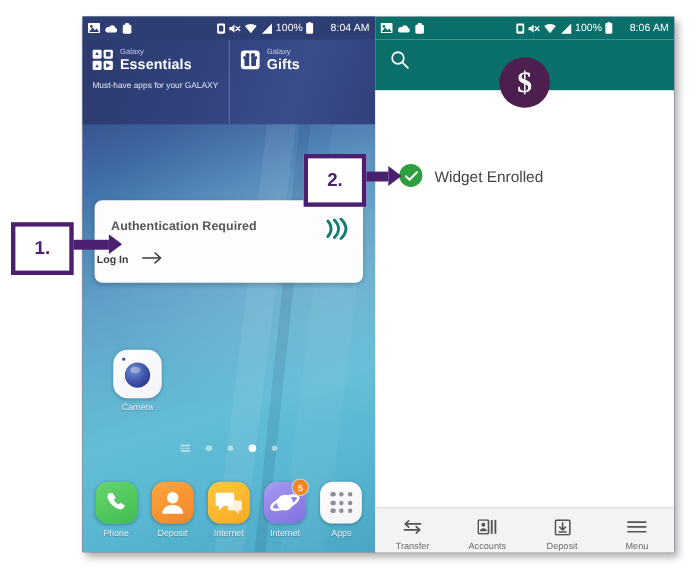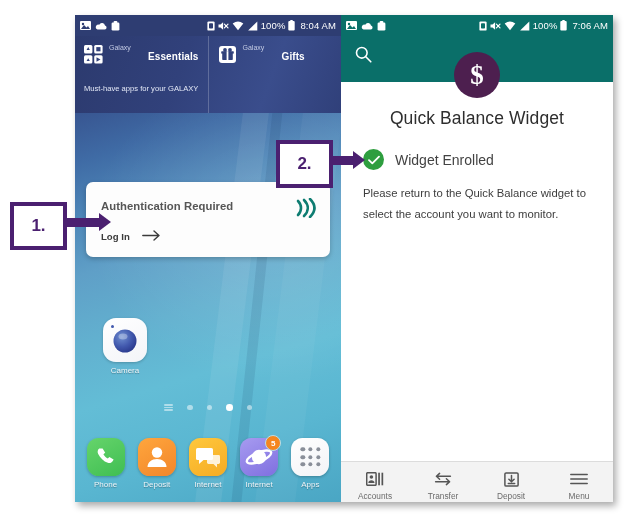--- a/index.html
+++ b/index.html
@@ -30,21 +30,21 @@
     display:flex;align-items:center;
     font-size:9.5px;color:#fff;letter-spacing:.1px;
     padding:0 5px;box-sizing:border-box;
     z-index:9;
   }
   .sb-left{background:#2e3d72;}
   .sb-right{background:#0a6f69;}
   .sb-icons-l{display:flex;align-items:center;gap:4px;}
   .sb-icons-r{margin-left:auto;display:flex;align-items:center;gap:3px;}
   .sb-ic{display:inline-block;line-height:0;}
-  .sb-time{font-size:9.5px;margin-left:2px;}
+  .sb-time{font-size:9.5px;margin-left:12px;}
   .sb-pct{font-size:9.5px;}
 
   
   .wallpaper{
     position:absolute;left:0;top:0;width:266px;height:487px;
     background:
       radial-gradient(ellipse 150% 70% at 74% 44%, rgba(255,255,255,.13) 0%, rgba(255,255,255,0) 46%),
       linear-gradient(163deg,#2f3f77 0%,#36508c 15%,#3f6ba5 26%,#4e87b8 36%,#5f9fc7 46%,#62b0cf 58%,#63bdd6 70%,#59b6d1 84%,#4aa6c4 100%);
     overflow:hidden;
   }
@@ -56,36 +56,36 @@
     position:absolute;left:0;top:21px;width:266px;height:77px;
     background:linear-gradient(110deg,#2c3a6e 0%,#31417b 40%,#3a4d8c 72%,#30407a 100%);
     display:flex;color:#fff;overflow:hidden;
   }
   .gw-half{flex:1;padding:8px 9px 0 9px;box-sizing:border-box;position:relative;}
   .gw-half.right{border-left:1px solid rgba(255,255,255,.22);}
   .gw-head{display:flex;align-items:flex-start;gap:6px;}
   .gw-glyph{width:19px;height:19px;flex:0 0 19px;margin-top:1px;}
   .gw-titles{line-height:1;}
   .gw-sub{font-size:7px;color:#c3cbe4;display:block;margin-bottom:1px;}
-  .gw-main{font-size:10px;font-weight:bold;letter-spacing:.1px;display:block;margin-left:39px;}
-  .gw-desc{font-size:7.6px;line-height:1.38;color:#e3e8f6;margin-top:20px;}
+  .gw-main{font-size:13px;font-weight:bold;letter-spacing:.1px;display:block;}
+  .gw-desc{font-size:7.6px;line-height:1.38;color:#e3e8f6;margin-top:8px;}
 
   
   .auth-card{
     position:absolute;left:11px;top:167px;width:244px;height:75px;
     background:#fdfdfd;border-radius:7px;
     box-shadow:0 2px 5px rgba(0,0,0,.22);
     overflow:hidden;
   }
   .auth-title{
     position:absolute;left:15px;top:18px;
     font-size:11.3px;font-weight:bold;color:#565656;letter-spacing:.05px;
   }
   .auth-login{
-    position:absolute;left:15px;top:45px;
+    position:absolute;left:2px;top:45px;
     display:flex;align-items:center;gap:12px;
   }
   .auth-login-txt{font-size:9.6px;font-weight:bold;color:#3b3b3b;}
   .nfc-logo{position:absolute;right:9px;top:16px;width:26px;height:20px;}
 
   
   .app-camera{position:absolute;left:22px;top:303px;width:56px;text-align:center;}
   .cam-tile{
     width:44px;height:44px;margin:0 auto;border-radius:13px;
     background:linear-gradient(150deg,#ffffff 0%,#f3f4f8 100%);
@@ -448,72 +448,70 @@
                 <path d="M10.3 0.4v9.2H1.1Z" fill="#fff"></path>
               </svg>
           </span>
           <span class="sb-pct">100%</span>
           <span class="sb-ic">
             <svg width="7" height="11" viewBox="0 0 7 11">
                 <rect x="2.3" y="0" width="2.4" height="1.2" fill="#fff"></rect>
                 <rect x="0.3" y="1" width="6.4" height="9.6" rx="1" fill="#fff"></rect>
               </svg>
           </span>
-          <span class="sb-time">7:06 AM</span>
+          <span class="sb-time">8:06 AM</span>
         </span>
       </div>
 
       <div class="r-header">
         <span class="r-search">
           <svg width="17" height="17" viewBox="0 0 17 17">
               <circle cx="6.8" cy="6.8" r="5.3" fill="none" stroke="#fff" stroke-width="1.6"></circle>
               <path d="M10.8 10.8l5 5" stroke="#fff" stroke-width="1.6" stroke-linecap="round"></path>
             </svg>
         </span>
       </div>
 
       <div class="r-avatar">$</div>
 
-      <div class="r-title">Quick Balance Widget</div>
 
       <div class="r-status">
         <span class="check-circle">
           <svg width="12" height="10" viewBox="0 0 12 10">
               <path d="M1 5.2 4.3 8.4 11 1.6" stroke="#fff" stroke-width="1.8" fill="none" stroke-linecap="round" stroke-linejoin="round"></path>
             </svg>
         </span>
         <span class="r-status-txt">Widget Enrolled</span>
       </div>
 
-      <div class="r-body">Please return to the Quick Balance widget to select the account you want to monitor.</div>
 
       <div class="r-nav">
+        <div class="r-nav-item">
+          <span class="r-nav-ic">
+            <svg width="18" height="14" viewBox="0 0 18 14">
+                <path d="M16.4 4.3H2.6M5.6 1.4 2.4 4.3l3.2 2.9" stroke="#555" stroke-width="1.5" fill="none" stroke-linecap="round" stroke-linejoin="round"></path>
+                <path d="M1.6 9.7h13.8M12.4 6.8l3.2 2.9-3.2 2.9" stroke="#555" stroke-width="1.5" fill="none" stroke-linecap="round" stroke-linejoin="round"></path>
+              </svg>
+          </span>
+          <span class="r-nav-lb">Transfer</span>
+        </div>
         <div class="r-nav-item">
           <span class="r-nav-ic">
             <svg width="18" height="14" viewBox="0 0 18 14">
                 <rect x="0.7" y="0.7" width="9.4" height="12.6" rx="1" fill="none" stroke="#555" stroke-width="1.5"></rect>
                 <circle cx="5.4" cy="5" r="1.8" fill="#555"></circle>
                 <path d="M2.3 11c0-1.8 1.4-2.8 3.1-2.8S8.5 9.2 8.5 11Z" fill="#555"></path>
                 <rect x="12.2" y="0.7" width="1.7" height="12.6" fill="#555"></rect>
                 <rect x="15.5" y="0.7" width="1.7" height="12.6" fill="#555"></rect>
               </svg>
           </span>
           <span class="r-nav-lb">Accounts</span>
         </div>
         <div class="r-nav-item">
           <span class="r-nav-ic">
-            <svg width="18" height="14" viewBox="0 0 18 14">
-                <path d="M16.4 4.3H2.6M5.6 1.4 2.4 4.3l3.2 2.9" stroke="#555" stroke-width="1.5" fill="none" stroke-linecap="round" stroke-linejoin="round"></path>
-                <path d="M1.6 9.7h13.8M12.4 6.8l3.2 2.9-3.2 2.9" stroke="#555" stroke-width="1.5" fill="none" stroke-linecap="round" stroke-linejoin="round"></path>
-              </svg>
-          </span>
-          <span class="r-nav-lb">Transfer</span>
-        </div>
-        <div class="r-nav-item">
-          <span class="r-nav-ic">
             <svg width="15" height="15" viewBox="0 0 15 15">
                 <rect x="0.9" y="0.9" width="13.2" height="13.2" rx="1.2" fill="none" stroke="#555" stroke-width="1.5"></rect>
                 <path d="M7.5 3.4v6.2M4.9 7.2l2.6 2.6 2.6-2.6M4.3 11.6h6.4" stroke="#555" stroke-width="1.5" fill="none" stroke-linecap="round" stroke-linejoin="round"></path>
               </svg>
           </span>
           <span class="r-nav-lb">Deposit</span>
         </div>
         <div class="r-nav-item">
           <span class="r-nav-ic">
             <svg width="18" height="12" viewBox="0 0 18 12">

